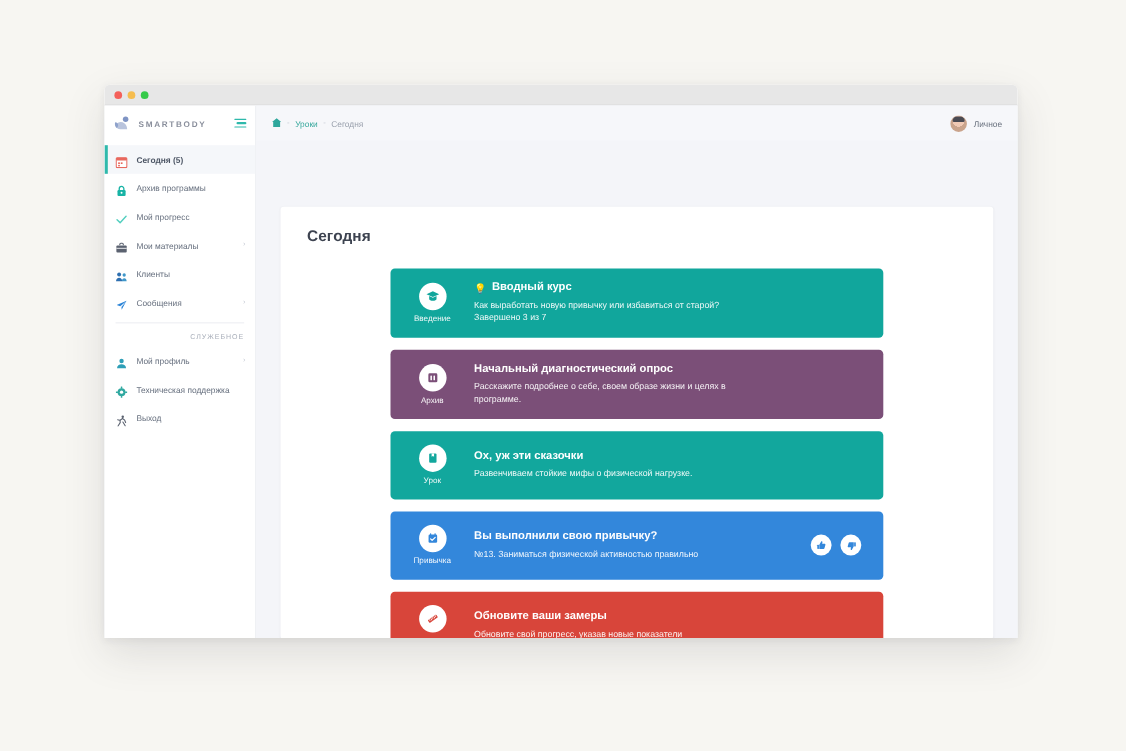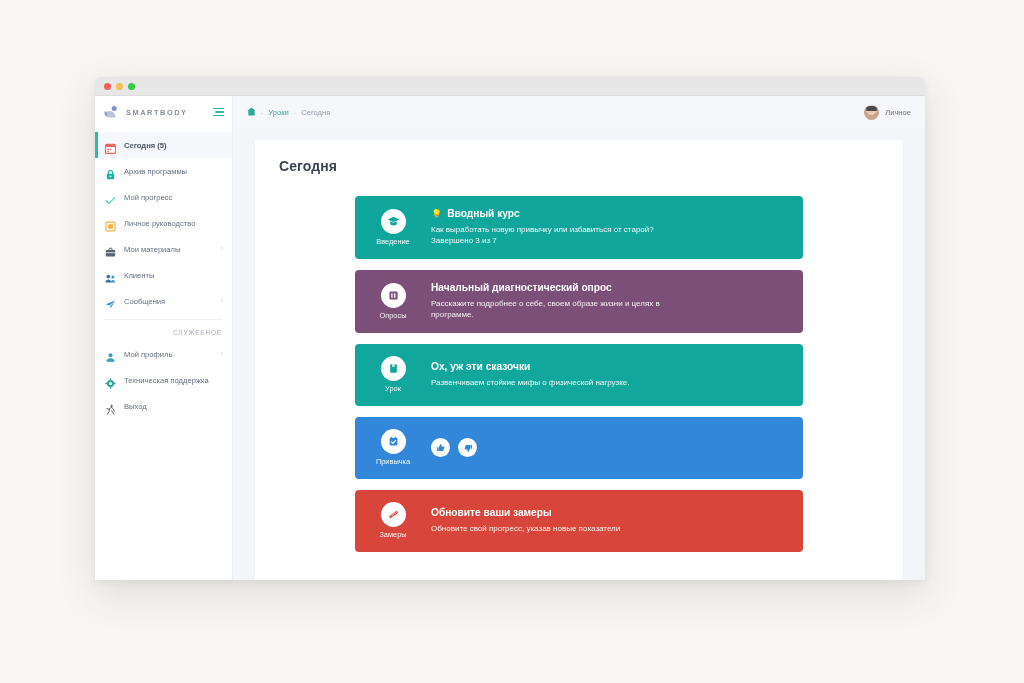--- a/index.html
+++ b/index.html
@@ -64,21 +64,21 @@
   .navlabel{font-size:7.6px;color:#67707f;white-space:nowrap;}
   .navitem.active .navlabel{color:#4c5564;font-weight:600;}
   .chev{margin-left:auto;font-size:6.5px;color:#c3c8d2;line-height:1;}
   .nav-sep{height:1px;background:#edeef2;margin:5px 10px 0 10px;}
   .navgroup{
     font-size:6.4px;letter-spacing:.9px;color:#a9afba;padding:9px 10px 5px 10px;
     text-transform:uppercase;
   }
 
   
-  .main{flex:1;min-width:0;background:#f4f5f9;display:flex;flex-direction:column;}
+  .main{flex:1;min-width:0;background:#f4f5f9;display:flex;flex-direction:column;gap:48px;}
   .topbar{
     height:32px;background:#f6f7fa;display:flex;align-items:center;
     padding:0 14px 0 14px;
   }
   .crumbs{display:flex;align-items:center;gap:5px;font-size:7.6px;}
   .crumb{color:#3aa99e;white-space:nowrap;cursor:pointer;}
   .crumb.plain{color:#9aa1ad;cursor:default;}
   .crumb-sep{color:#c6cbd4;font-size:7px;}
   .userbox{margin-left:auto;display:flex;align-items:center;gap:6px;cursor:pointer;}
   .avatar{
@@ -197,29 +197,20 @@
 
           <div class="navitem">
             <span class="navicon">
               <svg width="11" height="11" viewBox="0 0 11 11">
                 <path d="M1.4 5.8 L4.2 8.4 L9.6 2.6" fill="none" stroke="#53cfbf" stroke-width="1.3" stroke-linecap="round" stroke-linejoin="round"></path>
               </svg>
             </span>
             <span class="navlabel">Мой прогресс</span>
           </div>
 
-          <div class="navitem">
-            <span class="navicon">
-              <svg width="11" height="11" viewBox="0 0 11 11">
-                <rect x="1" y="1.2" width="9" height="8.6" rx="1.1" fill="none" stroke="#f0b34e" stroke-width="1.2"></rect>
-                <rect x="3" y="3.3" width="5" height="4.4" rx=".6" fill="#f0b34e"></rect>
-              </svg>
-            </span>
-            <span class="navlabel">Личное руководство</span>
-          </div>
 
           <div class="navitem">
             <span class="navicon">
               <svg width="11" height="11" viewBox="0 0 11 11">
                 <path d="M3.9 3V2.2a1 1 0 0 1 1-1h1.2a1 1 0 0 1 1 1V3" fill="none" stroke="#5b6270" stroke-width="1"></path>
                 <rect x="0.8" y="3.1" width="9.4" height="6.4" rx=".9" fill="#5b6270"></rect>
                 <rect x="0.8" y="5.3" width="9.4" height=".9" fill="#fff" opacity=".85"></rect>
               </svg>
             </span>
             <span class="navlabel">Мои материалы</span>
@@ -341,21 +332,21 @@
 
               <div class="card" style="background:#7b4f78">
                 <div class="card-badge">
                   <span class="badge-circle">
                     <svg width="13" height="13" viewBox="0 0 14 14">
                       <rect x="2.6" y="2.6" width="8.8" height="8.8" rx="1.4" fill="#7b4f78"></rect>
                       <rect x="4.6" y="4.6" width="1.5" height="4.8" rx=".6" fill="#fff"></rect>
                       <rect x="7.6" y="4.6" width="1.5" height="4.8" rx=".6" fill="#fff"></rect>
                     </svg>
                   </span>
-                  <span class="badge-label">Опросы</span>
+                  <span class="badge-label">Архив</span>
                 </div>
                 <div class="card-body">
                   <div class="card-title">
                     <span>Начальный диагностический опрос</span>
                   </div>
                   <div class="card-desc">Расскажите подробнее о себе, своем образе жизни и целях в программе.</div>
                 </div>
               </div>
 
               <div class="card" style="background:#12a79d">
@@ -380,20 +371,26 @@
                 <div class="card-badge">
                   <span class="badge-circle">
                     <svg width="13" height="13" viewBox="0 0 14 14">
                       <rect x="2.8" y="3.2" width="8.4" height="8" rx="1.2" fill="#3387db"></rect>
                       <rect x="4.2" y="2" width="1.2" height="2.4" rx=".5" fill="#3387db"></rect>
                       <rect x="8.6" y="2" width="1.2" height="2.4" rx=".5" fill="#3387db"></rect>
                       <path d="M4.8 7.4 6.3 8.9 9.3 5.9" stroke="#fff" stroke-width="1.2" fill="none" stroke-linecap="round" stroke-linejoin="round"></path>
                     </svg>
                   </span>
                   <span class="badge-label">Привычка</span>
+                </div>
+                <div class="card-body">
+                  <div class="card-title">
+                    <span>Вы выполнили свою привычку?</span>
+                  </div>
+                  <div class="card-desc">№13. Заниматься физической активностью правильно</div>
                 </div>
                 <div class="card-actions">
                   <span class="act-btn">
                     <svg width="10" height="10" viewBox="0 0 12 12">
                       <path d="M3.4 5.2 5.6 1.2c.8-.2 1.3.4 1.2 1.1l-.3 1.8h2.6c.7 0 1.1.6.9 1.2l-1 3.5c-.1.5-.5.8-1 .8H3.4z" fill="#3387db"></path>
                       <rect x="1.2" y="5.1" width="1.8" height="4.6" rx=".5" fill="#3387db"></rect>
                     </svg>
                   </span>
                   <span class="act-btn">
                     <svg width="10" height="10" viewBox="0 0 12 12">

